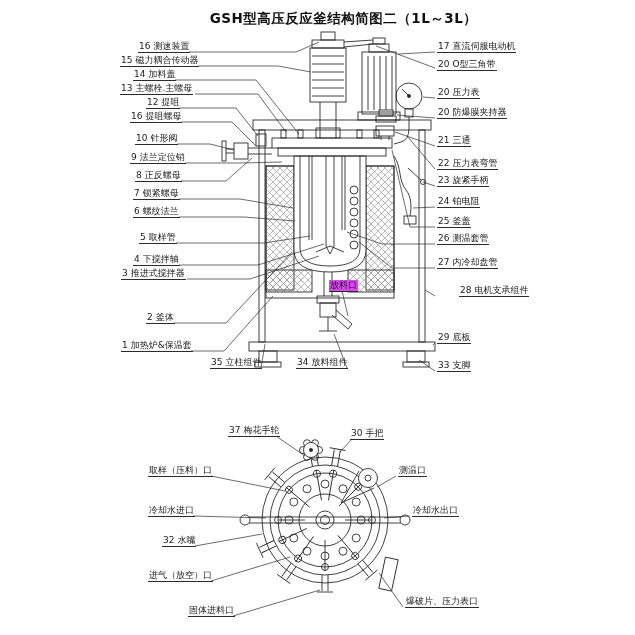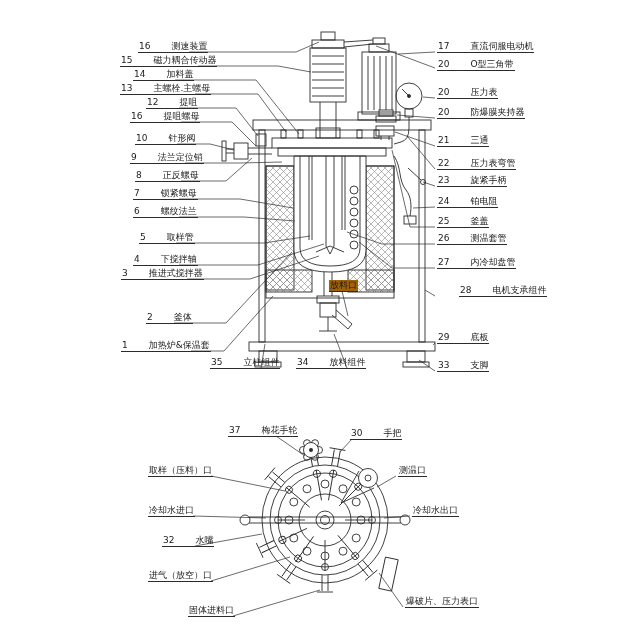--- a/index.html
+++ b/index.html
@@ -4,23 +4,23 @@
 <style>
   html,body{margin:0;padding:0;background:#fff;}
   #page{position:relative;width:635px;height:635px;background:#ffffff;
         font-family:"DejaVu Sans",sans-serif;overflow:hidden;color:#1a1a1a;}
   #art{position:absolute;left:0;top:0;}
   #title{position:absolute;top:10px;left:0;width:100%;box-sizing:border-box;
          padding-left:52px;text-align:center;font-size:13.5px;font-weight:bold;color:#111;
          letter-spacing:0.5px;}
   .lbl{position:absolute;font-size:9px;line-height:11px;white-space:nowrap;
        border-bottom:1px solid #2b2b2b;padding:0 1px;}
-  .lbl .num{margin-right:21px;}
+  .lbl .num{margin-right:3px;}
   .lbl .num:empty{margin-right:0;display:none;}
-  .lbl.bg{background:#a16207;font-family:Liberation Serif, serif;}
+  .lbl.bg{background:#d946ef;font-family:Liberation Serif, serif;}
 </style>
 </head>
 <body>
 
 <div id="page">
 
   <svg id="art" width="635" height="635" viewBox="0 0 635 635">
     <defs>
       <pattern id="xh" width="7" height="7" patternUnits="userSpaceOnUse">
         <path d="M0,7 L7,0 M0,0 L7,7" stroke="#8a8a8a" stroke-width="0.6"></path>
@@ -243,20 +243,21 @@
                  M435,296 L425,290 M435,343 L433,345 M435,371 L419,360"></path>
         <path d="M261,368 L265,344 M347,368 L334,334 M342,291 L348,316"></path>
         <path d="M276,436 L305,456 M352,439 L340,452 M211,476 L285,491
                  M396,476 L377,487 M193,516 L266,518 M410,516 L384,518
                  M195,546 L262,534 M211,581 L290,557 M403,607 L379,573
                  M233,616 L320,590"></path>
       </g>
     </g>
   </svg>
 
+  <div id="title">GSH型高压反应釜结构简图二（1L～3L）</div>
 
   <div class="lbl" style="left:138px;top:41px"><span class="num">16</span><span class="txt">测速装置</span></div>
   <div class="lbl" style="left:120px;top:55px"><span class="num">15</span><span class="txt">磁力耦合传动器</span></div>
   <div class="lbl" style="left:133px;top:69px"><span class="num">14</span><span class="txt">加料盖</span></div>
   <div class="lbl" style="left:120px;top:83px"><span class="num">13</span><span class="txt">主螺栓.主螺母</span></div>
   <div class="lbl" style="left:146px;top:97px"><span class="num">12</span><span class="txt">提咀</span></div>
   <div class="lbl" style="left:130px;top:111px"><span class="num">16</span><span class="txt">提咀螺母</span></div>
   <div class="lbl" style="left:135px;top:133px"><span class="num">10</span><span class="txt">针形阀</span></div>
   <div class="lbl" style="left:130px;top:152px"><span class="num">9</span><span class="txt">法兰定位销</span></div>
   <div class="lbl" style="left:135px;top:170px"><span class="num">8</span><span class="txt">正反螺母</span></div>

